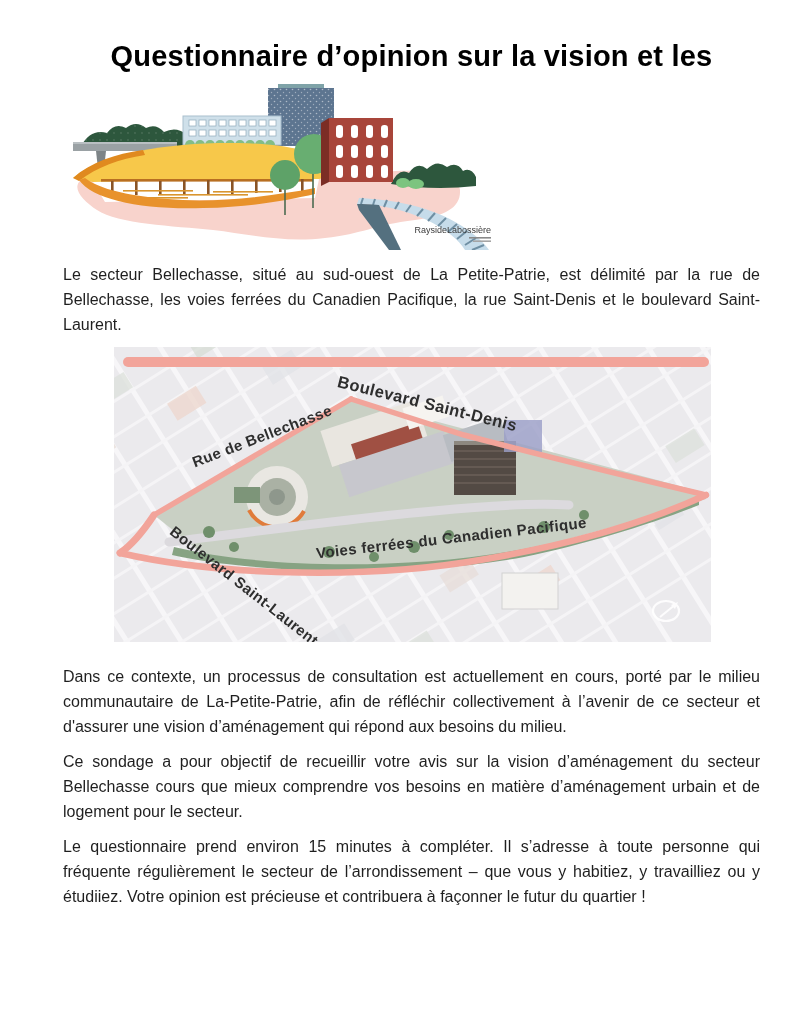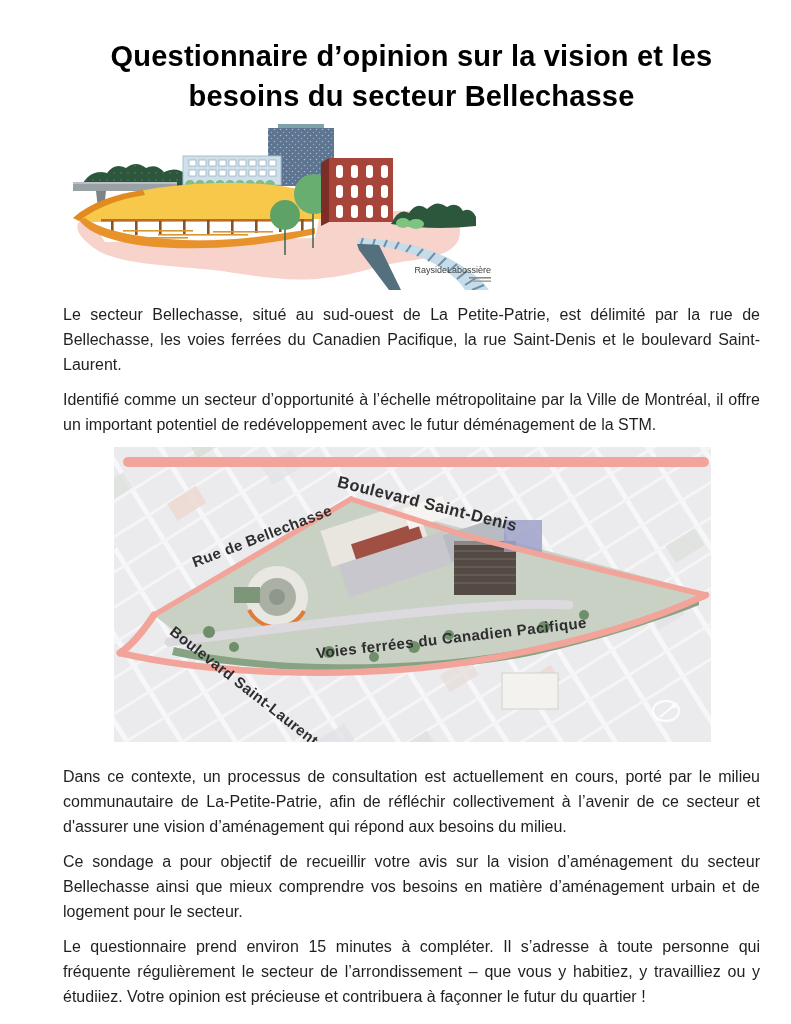--- a/index.html
+++ b/index.html
@@ -22,21 +22,20 @@
   svg text{font-family:"Liberation Sans","DejaVu Sans",sans-serif;}
 </style>
 </head>
 <body>
 
 <div class="page">
   <div class="content">
 
     <h1 class="title">
       <span>Questionnaire d’opinion sur la vision et les</span><br>
-      <span>besoins du secteur Bellechasse</span>
     </h1>
 
     <div class="illustration-wrap">
       <svg width="430" height="168" viewBox="0 0 430 168">
         <defs>
           <pattern id="dotsNavy" width="6" height="6" patternUnits="userSpaceOnUse">
             <circle cx="1.5" cy="1.5" r="0.8" fill="#ffffff" opacity="0.5"></circle>
             <circle cx="4.5" cy="4.5" r="0.7" fill="#ffffff" opacity="0.4"></circle>
           </pattern>
           <pattern id="dotsGreen" width="7" height="7" patternUnits="userSpaceOnUse">
@@ -187,21 +186,20 @@
 
         <g>
           <text x="428" y="151" text-anchor="end" font-size="9" fill="#3a3a3a">RaysideLabossière</text>
           <rect x="406" y="155" width="22" height="1.6" fill="#8a8a8a"></rect>
           <rect x="410" y="158.4" width="18" height="1.6" fill="#a5a5a5"></rect>
         </g>
       </svg>
     </div>
 
     <p class="body-par">Le secteur Bellechasse, situé au sud-ouest de La Petite-Patrie, est délimité par la rue de Bellechasse, les voies ferrées du Canadien Pacifique, la rue Saint-Denis et le boulevard Saint-Laurent.</p>
-    <p class="body-par">Identifié comme un secteur d’opportunité à l’échelle métropolitaine par la Ville de Montréal, il offre un important potentiel de redéveloppement avec le futur déménagement de la STM.</p>
 
     <div class="map-wrap">
       <svg width="597" height="295" viewBox="0 0 597 295">
         <defs>
           <clipPath id="mapClip">
               <rect x="0" y="0" width="597" height="295"></rect>
             </clipPath>
         </defs>
         <g clip-path="url(#mapClip)">
 
@@ -350,17 +348,17 @@
           <g stroke="#ffffff" fill="none" opacity="0.9">
             <ellipse cx="552" cy="264" rx="13" ry="10" stroke-width="2.2"></ellipse>
             <line x1="546" y1="270" x2="562" y2="257" stroke-width="2"></line>
             <polygon points="564,255 557,258 561,262" fill="#ffffff" stroke="none"></polygon>
           </g>
         </g>
       </svg>
     </div>
 
     <p class="body-par">Dans ce contexte, un processus de consultation est actuellement en cours, porté par le milieu communautaire de La-Petite-Patrie, afin de réfléchir collectivement à l’avenir de ce secteur et d'assurer une vision d’aménagement qui répond aux besoins du milieu.</p>
-    <p class="body-par">Ce sondage a pour objectif de recueillir votre avis sur la vision d’aménagement du secteur Bellechasse ainsi que mieux comprendre vos besoins en matière d’aménagement urbain et de logement pour le secteur.</p>
+    <p class="body-par">Ce sondage a pour objectif de recueillir votre avis sur la vision d’aménagement du secteur Bellechasse cours que mieux comprendre vos besoins en matière d’aménagement urbain et de logement pour le secteur.</p>
     <p class="body-par">Le questionnaire prend environ 15 minutes à compléter. Il s’adresse à toute personne qui fréquente régulièrement le secteur de l’arrondissement – que vous y habitiez, y travailliez ou y étudiiez. Votre opinion est précieuse et contribuera à façonner le futur du quartier !</p>
 
   </div>
 </div>
 
 </body></html>

